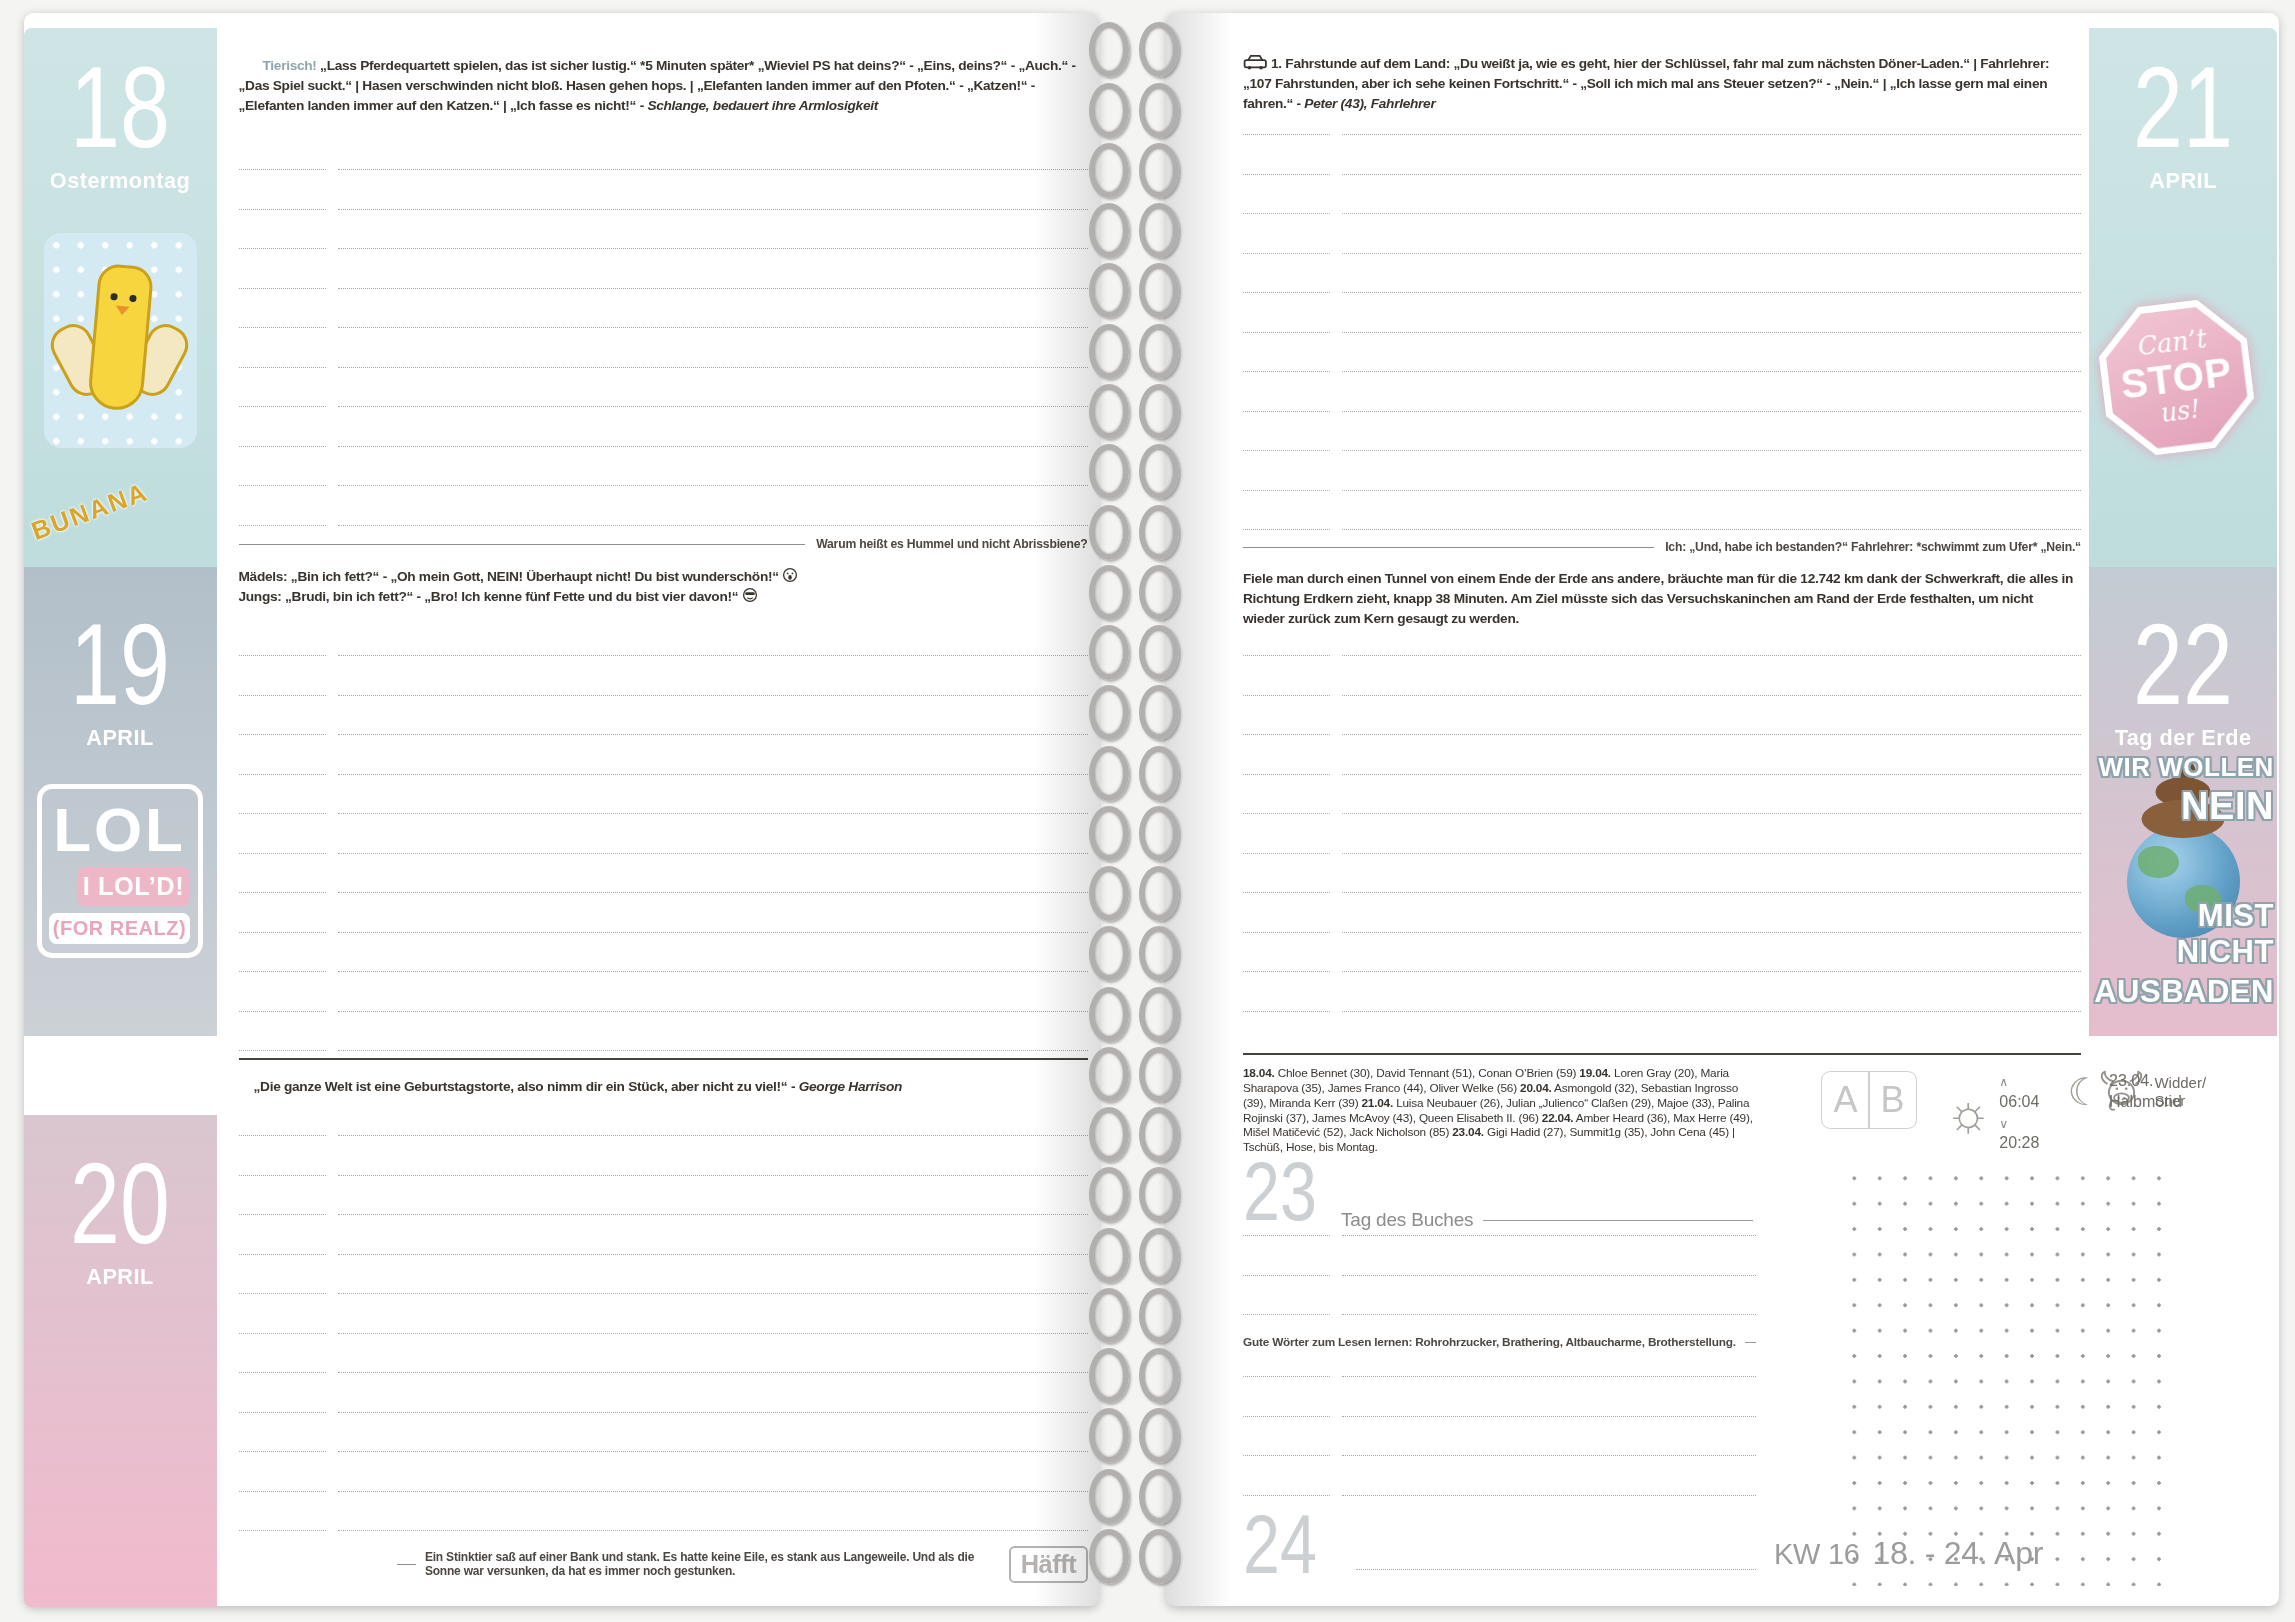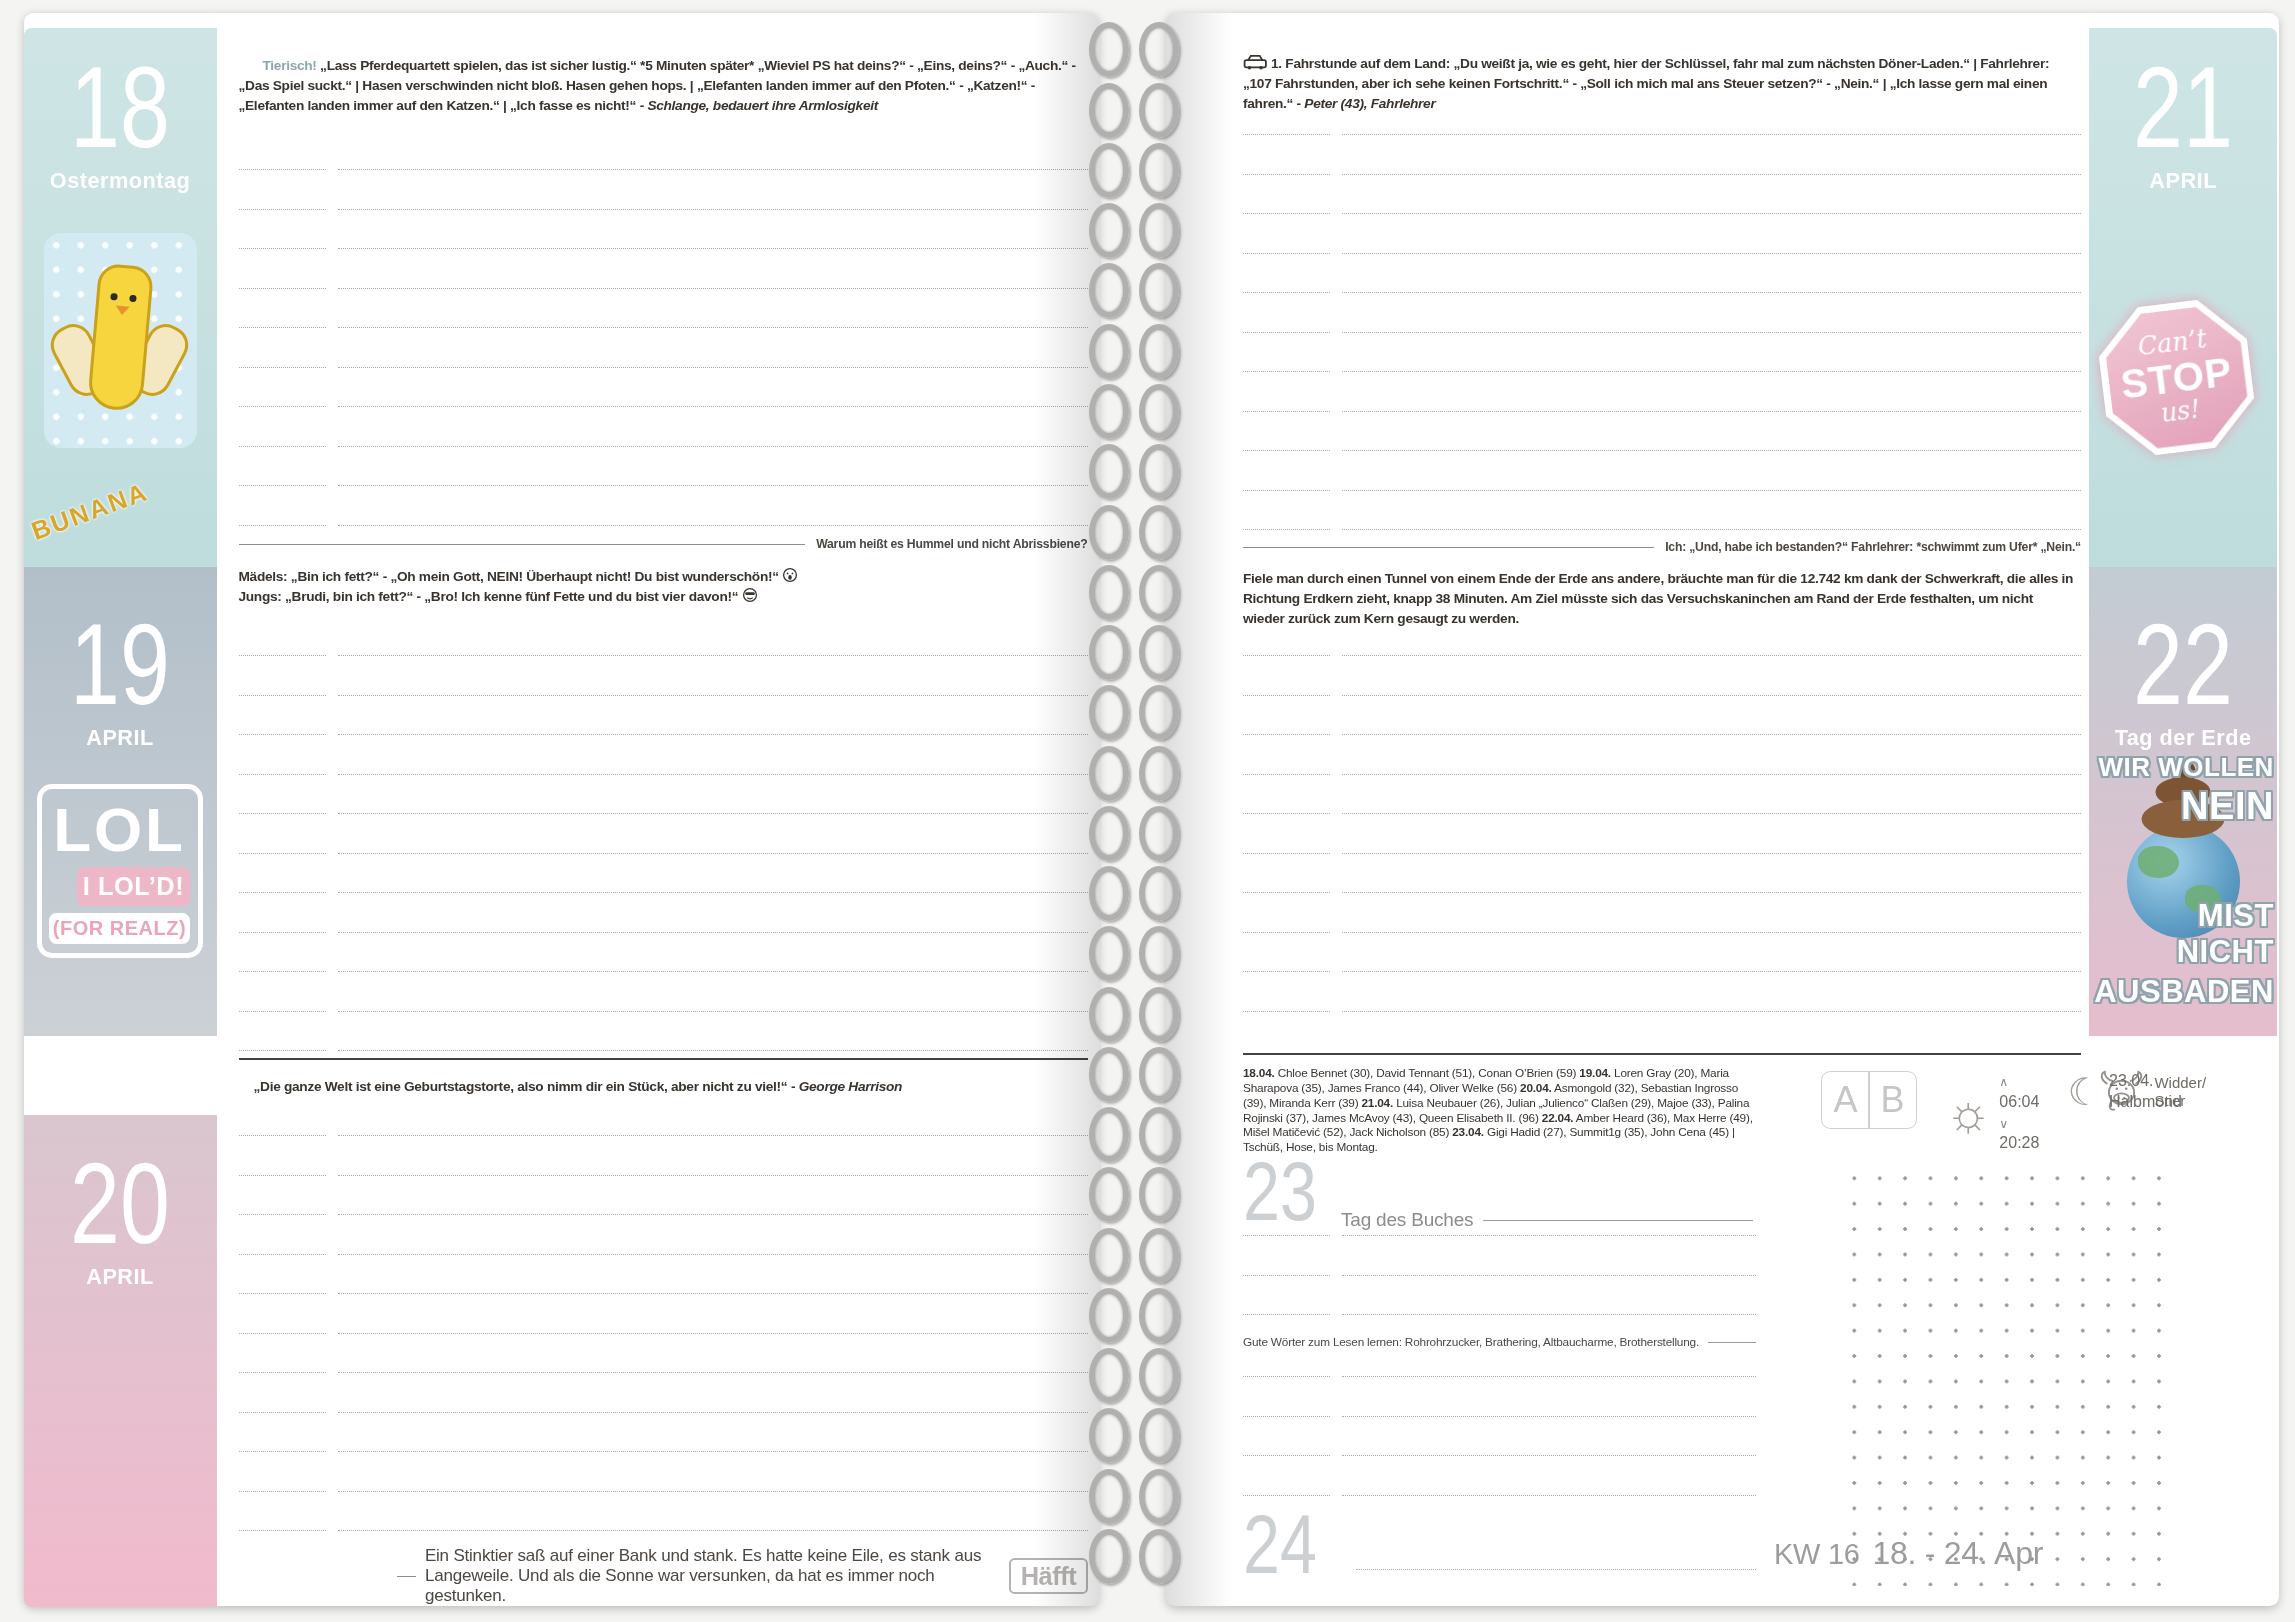--- a/index.html
+++ b/index.html
@@ -52,21 +52,21 @@
   .seg.a{width:87px;} .seg.b{flex:1;}
 
   .divider{position:absolute;display:flex;align-items:center;gap:11.3px;left:0;right:0;}
   .div-line{flex:1;border-top:1.9px solid #8f8d8b;height:0;}
   .div-note{font-size:12.2px;font-weight:700;color:#4c4742;white-space:nowrap;letter-spacing:-0.2px;}
   .divider-solid{position:absolute;left:0;right:0;border-top:2.4px solid #45413d;height:0;}
 
   
   .footer-row{position:absolute;display:flex;align-items:center;gap:9.4px;}
   .footer-dash{width:19px;border-top:1.9px solid #8f8d8b;}
-  .footer-note{font-size:17px;font-weight:400;color:#4c4742;letter-spacing:-0.2px;}
+  .footer-note{font-size:12px;font-weight:700;color:#4c4742;letter-spacing:-0.2px;}
   .brand-box{border:2.4px solid #b5b3b1;border-radius:5.6px;color:#b5b3b1;font-weight:700;
              font-size:25.4px;padding:1.9px 9.4px;letter-spacing:-0.5px;}
 
   
   .bdays{font-size:11.8px;line-height:1.26;color:#38332f;letter-spacing:-0.2px;width:516px;}
   .bdays b{font-weight:700;}
 
   
   .extras{position:absolute;display:flex;align-items:flex-start;gap:28px;}
   .ab{display:flex;}
@@ -79,21 +79,21 @@
   .times{font-size:16px;color:#6f6b66;line-height:1.3;}
   .times .mark{color:#8d8984;font-size:12.2px;}
   .extra-pair{display:flex;align-items:center;gap:7.5px;}
 
   
   .ghost-num{font-size:83px;color:#ccd0d3;font-weight:400;line-height:1;
              transform:scaleX(.8);transform-origin:0 0;}
   .label-row{position:absolute;display:flex;align-items:center;gap:9.4px;}
   .label-row .txt{font-size:19px;color:#8c8c8c;letter-spacing:-0.2px;white-space:nowrap;}
   .label-row .ln{flex:1;border-top:1.4px solid #9b9b9b;}
-  .gute .txt{font-size:11.8px;font-weight:400;color:#4c4742;}
+  .gute .txt{font-size:11.8px;font-weight:700;color:#4c4742;}
   .dotted-ln{border-top:1.9px dotted #aaa;height:0;position:absolute;}
 
   .dotgrid{position:absolute;background-image:radial-gradient(circle,#979797 1.5px,transparent 1.9px);
            background-size:25.4px 25.4px;background-position:5.6px 5.6px;}
 
   .kw{position:absolute;font-size:29px;color:#9c9c9c;letter-spacing:-0.3px;white-space:nowrap;}
   .kw .range{margin-left:13px;}
 
   
   .zodiac{position:absolute;display:flex;align-items:center;gap:9.4px;}

